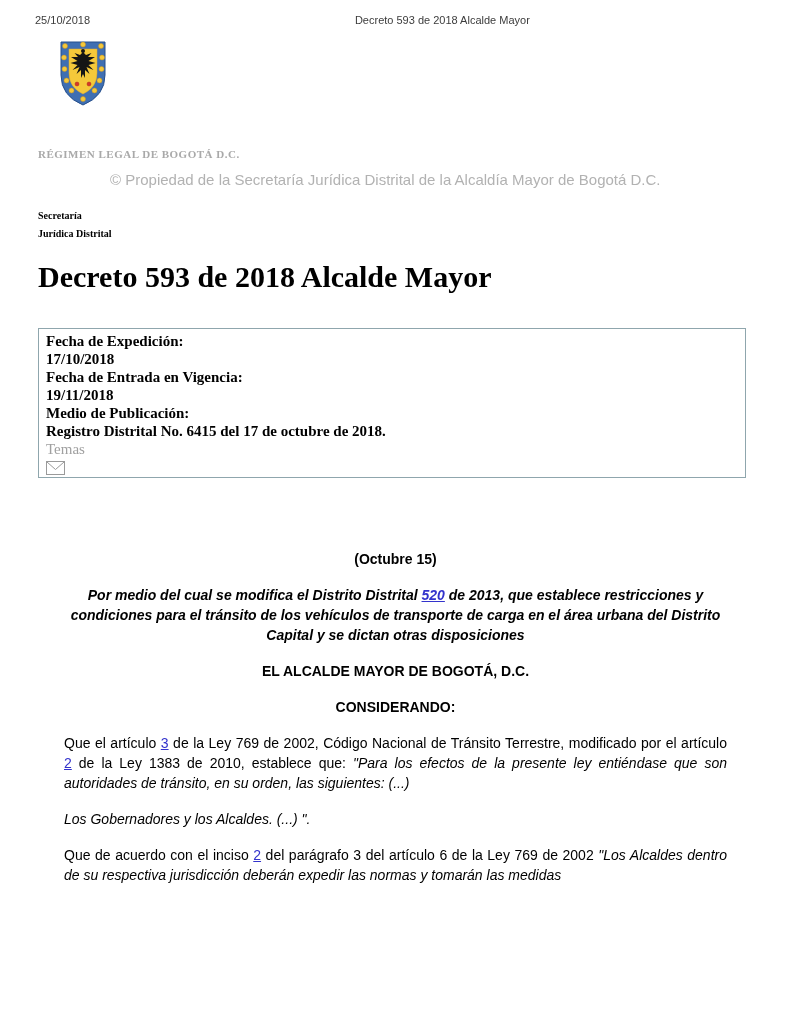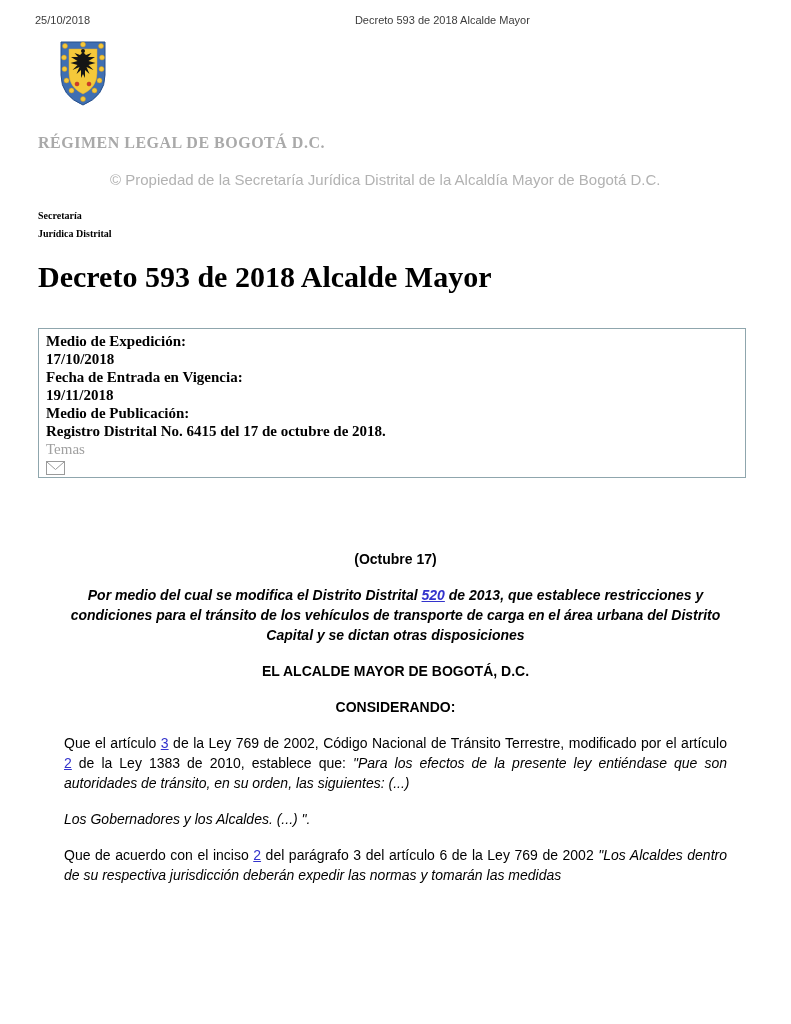--- a/index.html
+++ b/index.html
@@ -27,22 +27,22 @@
     font-size: 10.5px; color: #3c3c3c;
   }
   .footer-url { position: absolute; left: 0; top: 0; }
   .footer-page { position: absolute; right: 0; top: 0; }
 
   
   .coat { position: absolute; top: 40px; left: 58px; width: 50px; height: 66px; }
 
   
   .site-name {
-    position: absolute; top: 134px; left: 38px;
-    font-weight: bold; font-size: 16px; letter-spacing: 0.5px;
+    position: absolute; top: 148px; left: 38px;
+    font-weight: bold; font-size: 11px; letter-spacing: 0.5px;
     color: #a9a9a9;
     text-align: right;
   }
   .copyright {
     position: absolute; top: 171px; left: 110px;
     font-family: "Liberation Sans", sans-serif;
     font-size: 15px; color: #b2b2b2;
   }
   .entity {
     position: absolute; top: 207px; left: 38px;
@@ -123,37 +123,37 @@
   <div class="site-name">RÉGIMEN LEGAL DE BOGOTÁ D.C.</div>
   <div class="copyright">© Propiedad de la Secretaría Jurídica Distrital de la Alcaldía Mayor de Bogotá D.C.</div>
   <div class="entity">
     <div>Secretaría</div>
     <div>Jurídica Distrital</div>
   </div>
 
   <h1 class="doc-title">Decreto 593 de 2018 Alcalde Mayor</h1>
 
   <div class="meta-box">
-    <div class="meta-label">Medio de Expedición:</div>
+    <div class="meta-label">Fecha de Expedición:</div>
     <div class="meta-value">17/10/2018</div>
     <div class="meta-label">Fecha de Entrada en Vigencia:</div>
     <div class="meta-value">19/11/2018</div>
     <div class="meta-label">Medio de Publicación:</div>
     <div class="meta-value">Registro Distrital No. 6415 del 17 de octubre de 2018.</div>
     <div class="temas-label">Temas</div>
     <div class="envelope-row">
       <svg width="19" height="14" viewBox="0 0 19 14" xmlns="http://www.w3.org/2000/svg">
         <rect x="0.5" y="0.5" width="18" height="13" fill="none" stroke="#9a9a9a" stroke-width="1"></rect>
         <polyline points="1,1 9.5,8.5 18,1" fill="none" stroke="#9a9a9a" stroke-width="1"></polyline>
       </svg>
     </div>
   </div>
 
   <div class="doc-body">
-    <p class="block b-center">(Octubre 17)</p>
+    <p class="block b-center">(Octubre 15)</p>
     <p class="block b-subject"><span>Por medio del cual se modifica el Distrito Distrital </span><a class="doc-link" href="#">520</a><span> de 2013, que establece restricciones y condiciones para el tránsito de los vehículos de transporte de carga en el área urbana del Distrito Capital y se dictan otras disposiciones</span></p>
     <p class="block b-center">EL ALCALDE MAYOR DE BOGOTÁ, D.C.</p>
     <p class="block b-center">CONSIDERANDO:</p>
     <p class="block b-justify"><span>Que el artículo </span><a class="doc-link" href="#">3</a><span> de la Ley 769 de 2002, Código Nacional de Tránsito Terrestre, modificado por el artículo </span><a class="doc-link" href="#">2</a><span> de la Ley 1383 de 2010, establece que: </span><span class="seg-italic">"Para los efectos de la presente ley entiéndase que son autoridades de tránsito, en su orden, las siguientes: (...)</span></p>
     <p class="block b-italic">Los Gobernadores y los Alcaldes. (...) ".</p>
     <p class="block b-justify"><span>Que de acuerdo con el inciso </span><a class="doc-link" href="#">2</a><span> del parágrafo 3 del artículo 6 de la Ley 769 de 2002 </span><span class="seg-italic">"Los Alcaldes dentro de su respectiva jurisdicción deberán expedir las normas y tomarán las medidas</span></p>
   </div>
 
   <div class="print-footer">
     <span class="footer-url">http://www.bogotajuridica.gov.co/sisjur/normas/Norma1.jsp?i=81191</span>

